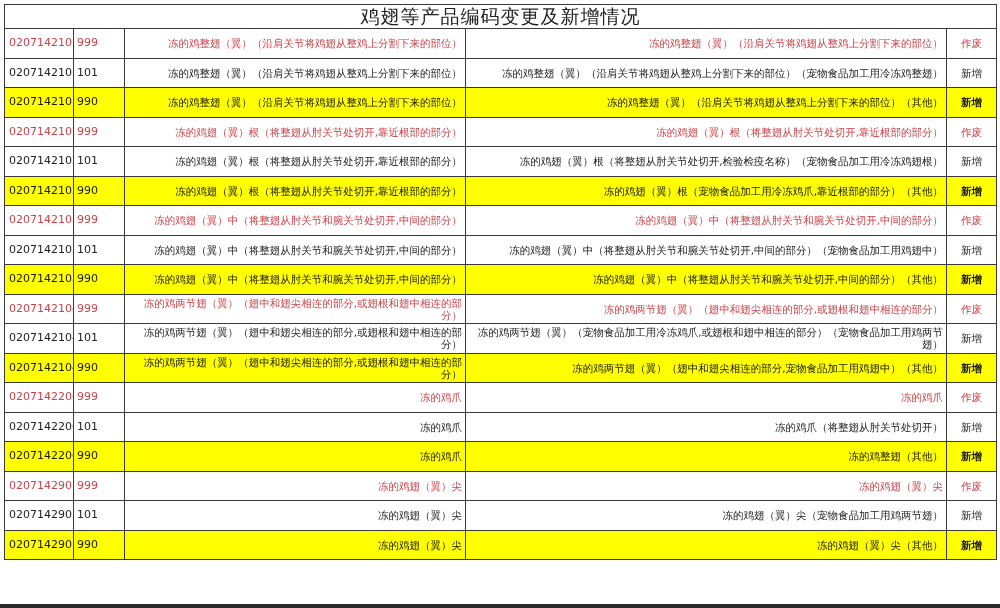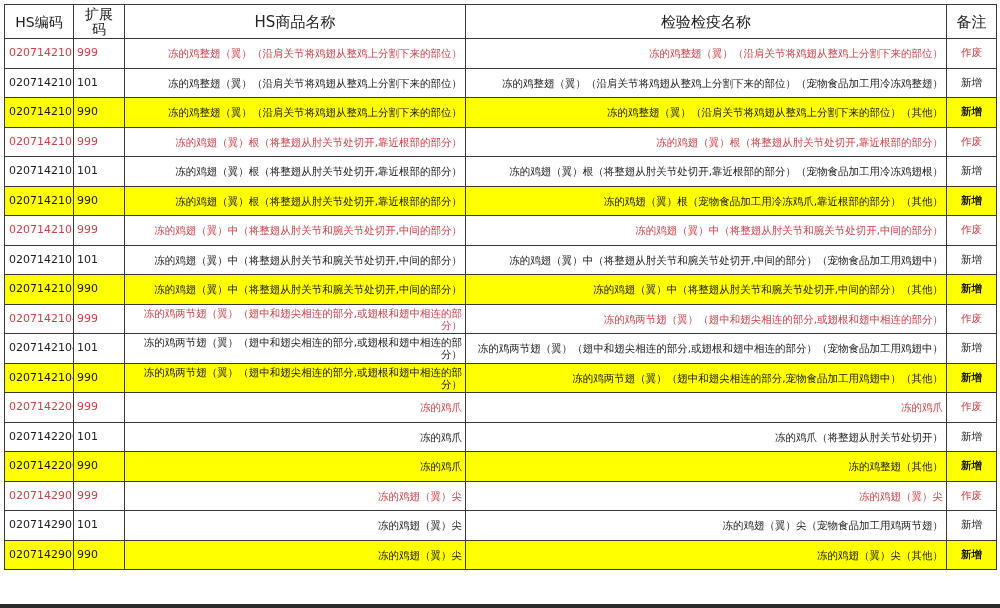--- a/index.html
+++ b/index.html
@@ -56,21 +56,21 @@
     }
     tr.row td {
       height: 28.5px;
       font-size: 10.5px;
       line-height: 12px;
       color: #222;
     }
     tr.row td.hs { text-align: left; font-size: 11px; padding-left: 4px; }
     tr.row td.ext { text-align: left; font-size: 11px; }
     tr.row td.name { text-align: right; }
-    tr.row td.note { text-align: center; font-size: 10.5px; font-family: Liberation Mono, monospace; }
+    tr.row td.note { text-align: center; font-size: 10.5px; }
     tr.row.void td { color: #c9434a; }
     tr.row.other td { background: #ffff00; color: #1a1a00; }
     tr.row.other td.note { font-weight: bold; }
     .bottom-strip {
       position: absolute;
       left: 0;
       top: 604px;
       width: 1000px;
       height: 4px;
       background: #2b2b2b;
@@ -83,25 +83,21 @@
   <table class="grid">
     <colgroup>
       <col style="width:69px">
       <col style="width:51px">
       <col style="width:341px">
       <col style="width:481px">
       <col style="width:50px">
     </colgroup>
     <thead>
       <tr>
-        <th class="hdr code">HS编码</th>
-        <th class="hdr ext">扩展码</th>
-        <th class="hdr">HS商品名称</th>
-        <th class="hdr">检验检疫名称</th>
-        <th class="hdr">备注</th>
+        <th colspan="5" class="title-cell">鸡翅等产品编码变更及新增情况</th>
       </tr>
     </thead>
     <tbody id="tbody">
       <tr class="row void">
         <td class="hs">0207142101</td>
         <td class="ext">999</td>
         <td class="name">冻的鸡整翅（翼）（沿肩关节将鸡翅从整鸡上分割下来的部位）</td>
         <td class="name">冻的鸡整翅（翼）（沿肩关节将鸡翅从整鸡上分割下来的部位）</td>
         <td class="note">作废</td>
       </tr>
@@ -123,21 +119,21 @@
         <td class="hs">0207142102</td>
         <td class="ext">999</td>
         <td class="name">冻的鸡翅（翼）根（将整翅从肘关节处切开,靠近根部的部分）</td>
         <td class="name">冻的鸡翅（翼）根（将整翅从肘关节处切开,靠近根部的部分）</td>
         <td class="note">作废</td>
       </tr>
       <tr class="row new">
         <td class="hs">0207142102</td>
         <td class="ext">101</td>
         <td class="name">冻的鸡翅（翼）根（将整翅从肘关节处切开,靠近根部的部分）</td>
-        <td class="name">冻的鸡翅（翼）根（将整翅从肘关节处切开,靠近根部的部分）（宠物食品加工用冷冻鸡翅根）</td>
+        <td class="name">冻的鸡翅（翼）根（将整翅从肘关节处切开,检验检疫名称）（宠物食品加工用冷冻鸡翅根）</td>
         <td class="note">新增</td>
       </tr>
       <tr class="row other">
         <td class="hs">0207142102</td>
         <td class="ext">990</td>
         <td class="name">冻的鸡翅（翼）根（将整翅从肘关节处切开,靠近根部的部分）</td>
         <td class="name">冻的鸡翅（翼）根（宠物食品加工用冷冻鸡爪,靠近根部的部分）（其他）</td>
         <td class="note">新增</td>
       </tr>
       <tr class="row void">
@@ -165,21 +161,21 @@
         <td class="hs">0207142104</td>
         <td class="ext">999</td>
         <td class="name">冻的鸡两节翅（翼）（翅中和翅尖相连的部分,或翅根和翅中相连的部分）</td>
         <td class="name">冻的鸡两节翅（翼）（翅中和翅尖相连的部分,或翅根和翅中相连的部分）</td>
         <td class="note">作废</td>
       </tr>
       <tr class="row new">
         <td class="hs">0207142104</td>
         <td class="ext">101</td>
         <td class="name">冻的鸡两节翅（翼）（翅中和翅尖相连的部分,或翅根和翅中相连的部分）</td>
-        <td class="name">冻的鸡两节翅（翼）（翅中和翅尖相连的部分,或翅根和翅中相连的部分）（宠物食品加工用鸡翅中）</td>
+        <td class="name">冻的鸡两节翅（翼）（宠物食品加工用冷冻鸡爪,或翅根和翅中相连的部分）（宠物食品加工用鸡两节翅）</td>
         <td class="note">新增</td>
       </tr>
       <tr class="row other">
         <td class="hs">0207142104</td>
         <td class="ext">990</td>
         <td class="name">冻的鸡两节翅（翼）（翅中和翅尖相连的部分,或翅根和翅中相连的部分）</td>
         <td class="name">冻的鸡两节翅（翼）（翅中和翅尖相连的部分,宠物食品加工用鸡翅中）（其他）</td>
         <td class="note">新增</td>
       </tr>
       <tr class="row void">

